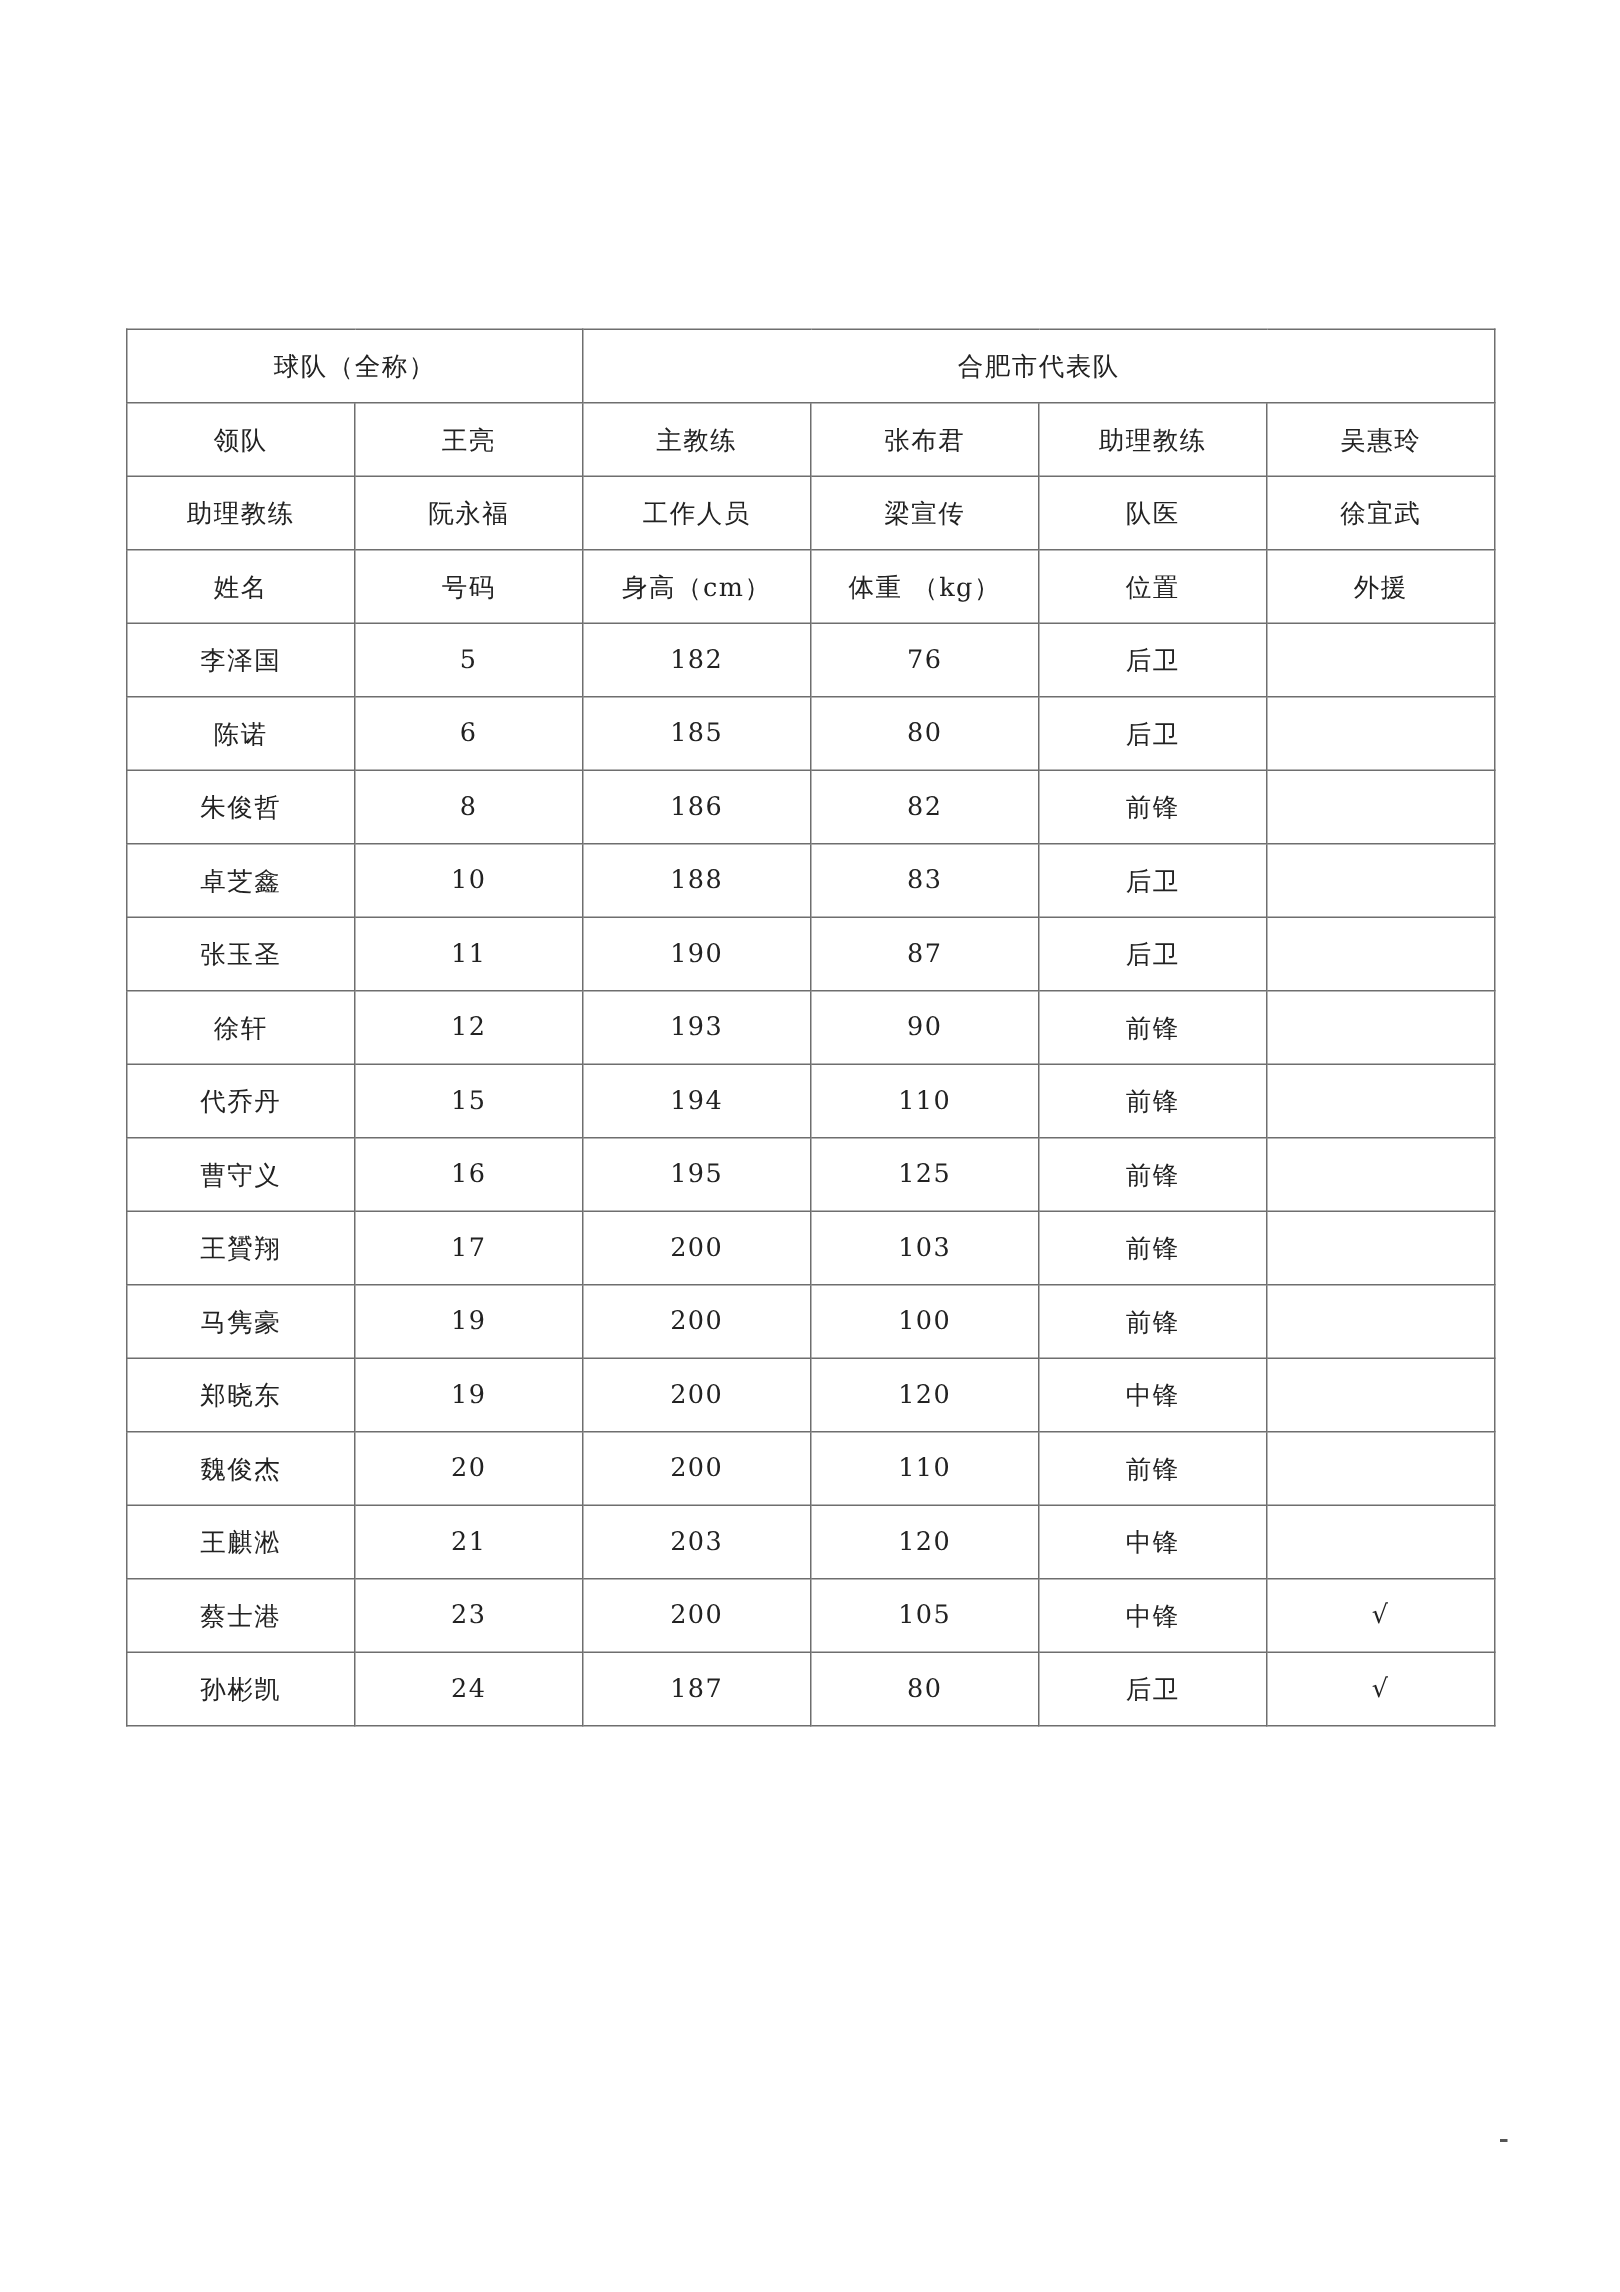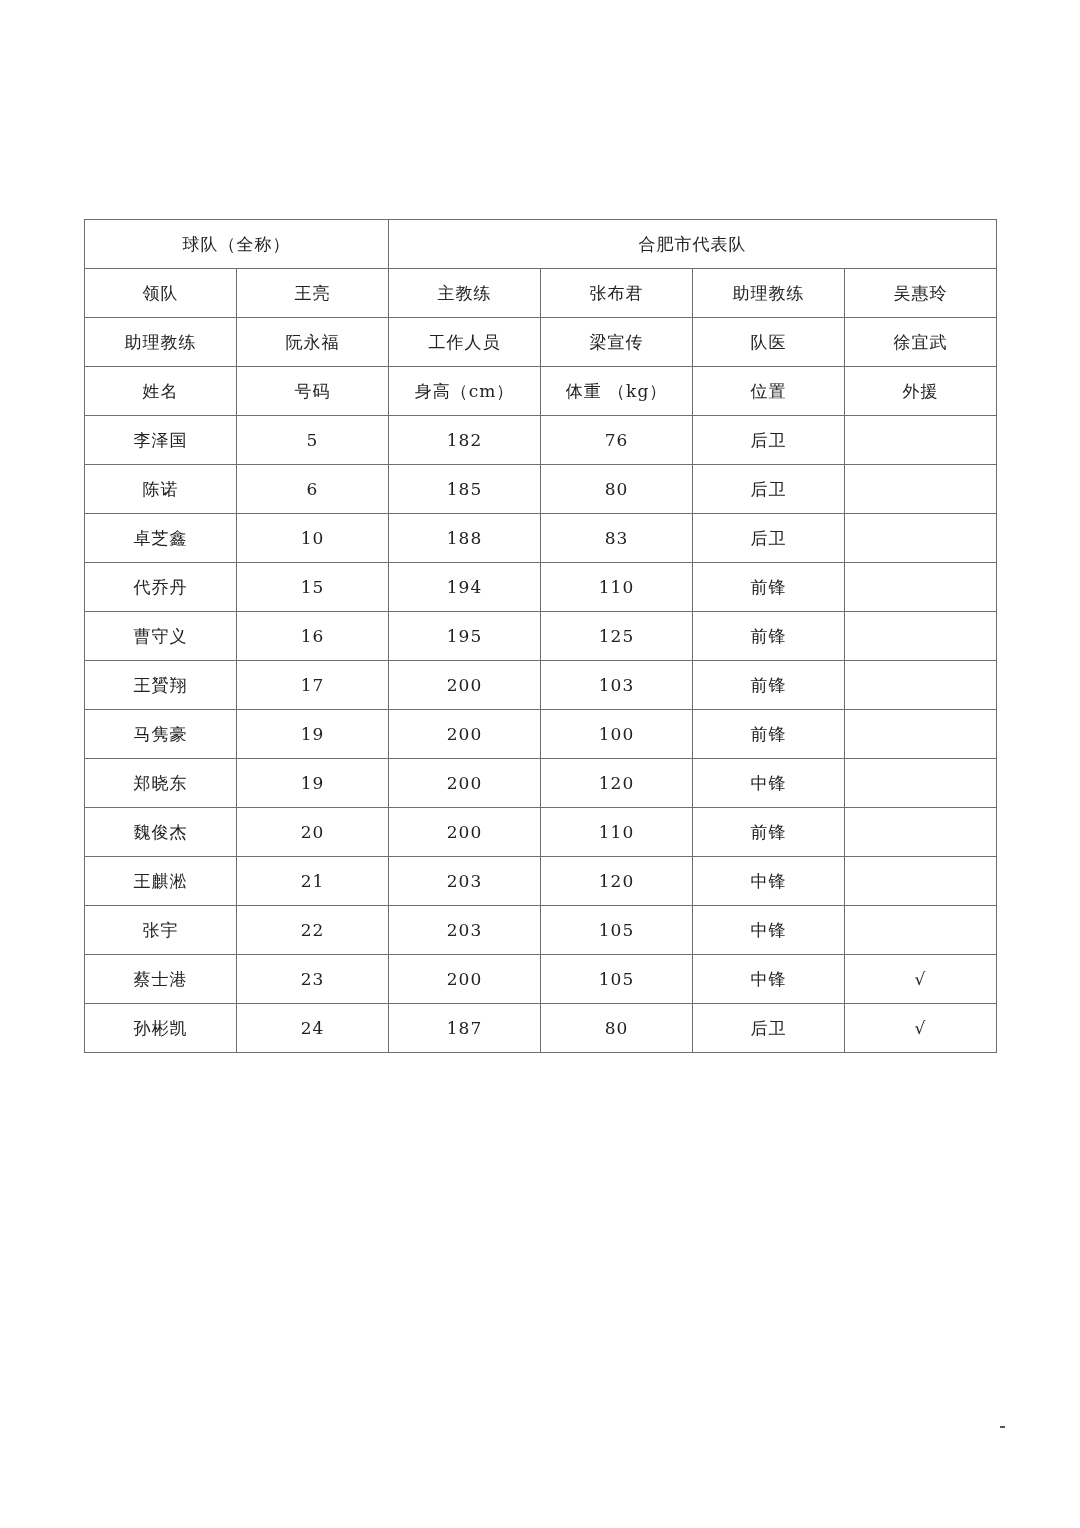--- a/index.html
+++ b/index.html
@@ -65,25 +65,49 @@
       </tr>
       <tr>
         <td>陈诺</td>
         <td>6</td>
         <td>185</td>
         <td>80</td>
         <td>后卫</td>
         <td></td>
       </tr>
       <tr>
+        <td>朱俊哲</td>
+        <td>8</td>
+        <td>186</td>
+        <td>82</td>
+        <td>前锋</td>
+        <td></td>
+      </tr>
+      <tr>
         <td>卓芝鑫</td>
         <td>10</td>
         <td>188</td>
         <td>83</td>
         <td>后卫</td>
+        <td></td>
+      </tr>
+      <tr>
+        <td>张玉圣</td>
+        <td>11</td>
+        <td>190</td>
+        <td>87</td>
+        <td>后卫</td>
+        <td></td>
+      </tr>
+      <tr>
+        <td>徐轩</td>
+        <td>12</td>
+        <td>193</td>
+        <td>90</td>
+        <td>前锋</td>
         <td></td>
       </tr>
       <tr>
         <td>代乔丹</td>
         <td>15</td>
         <td>194</td>
         <td>110</td>
         <td>前锋</td>
         <td></td>
       </tr>
@@ -129,28 +153,20 @@
       </tr>
       <tr>
         <td>王麒淞</td>
         <td>21</td>
         <td>203</td>
         <td>120</td>
         <td>中锋</td>
         <td></td>
       </tr>
       <tr>
-        <td>张宇</td>
-        <td>22</td>
-        <td>203</td>
-        <td>105</td>
-        <td>中锋</td>
-        <td></td>
-      </tr>
-      <tr>
         <td>蔡士港</td>
         <td>23</td>
         <td>200</td>
         <td>105</td>
         <td>中锋</td>
         <td>√</td>
       </tr>
       <tr>
         <td>孙彬凯</td>
         <td>24</td>

